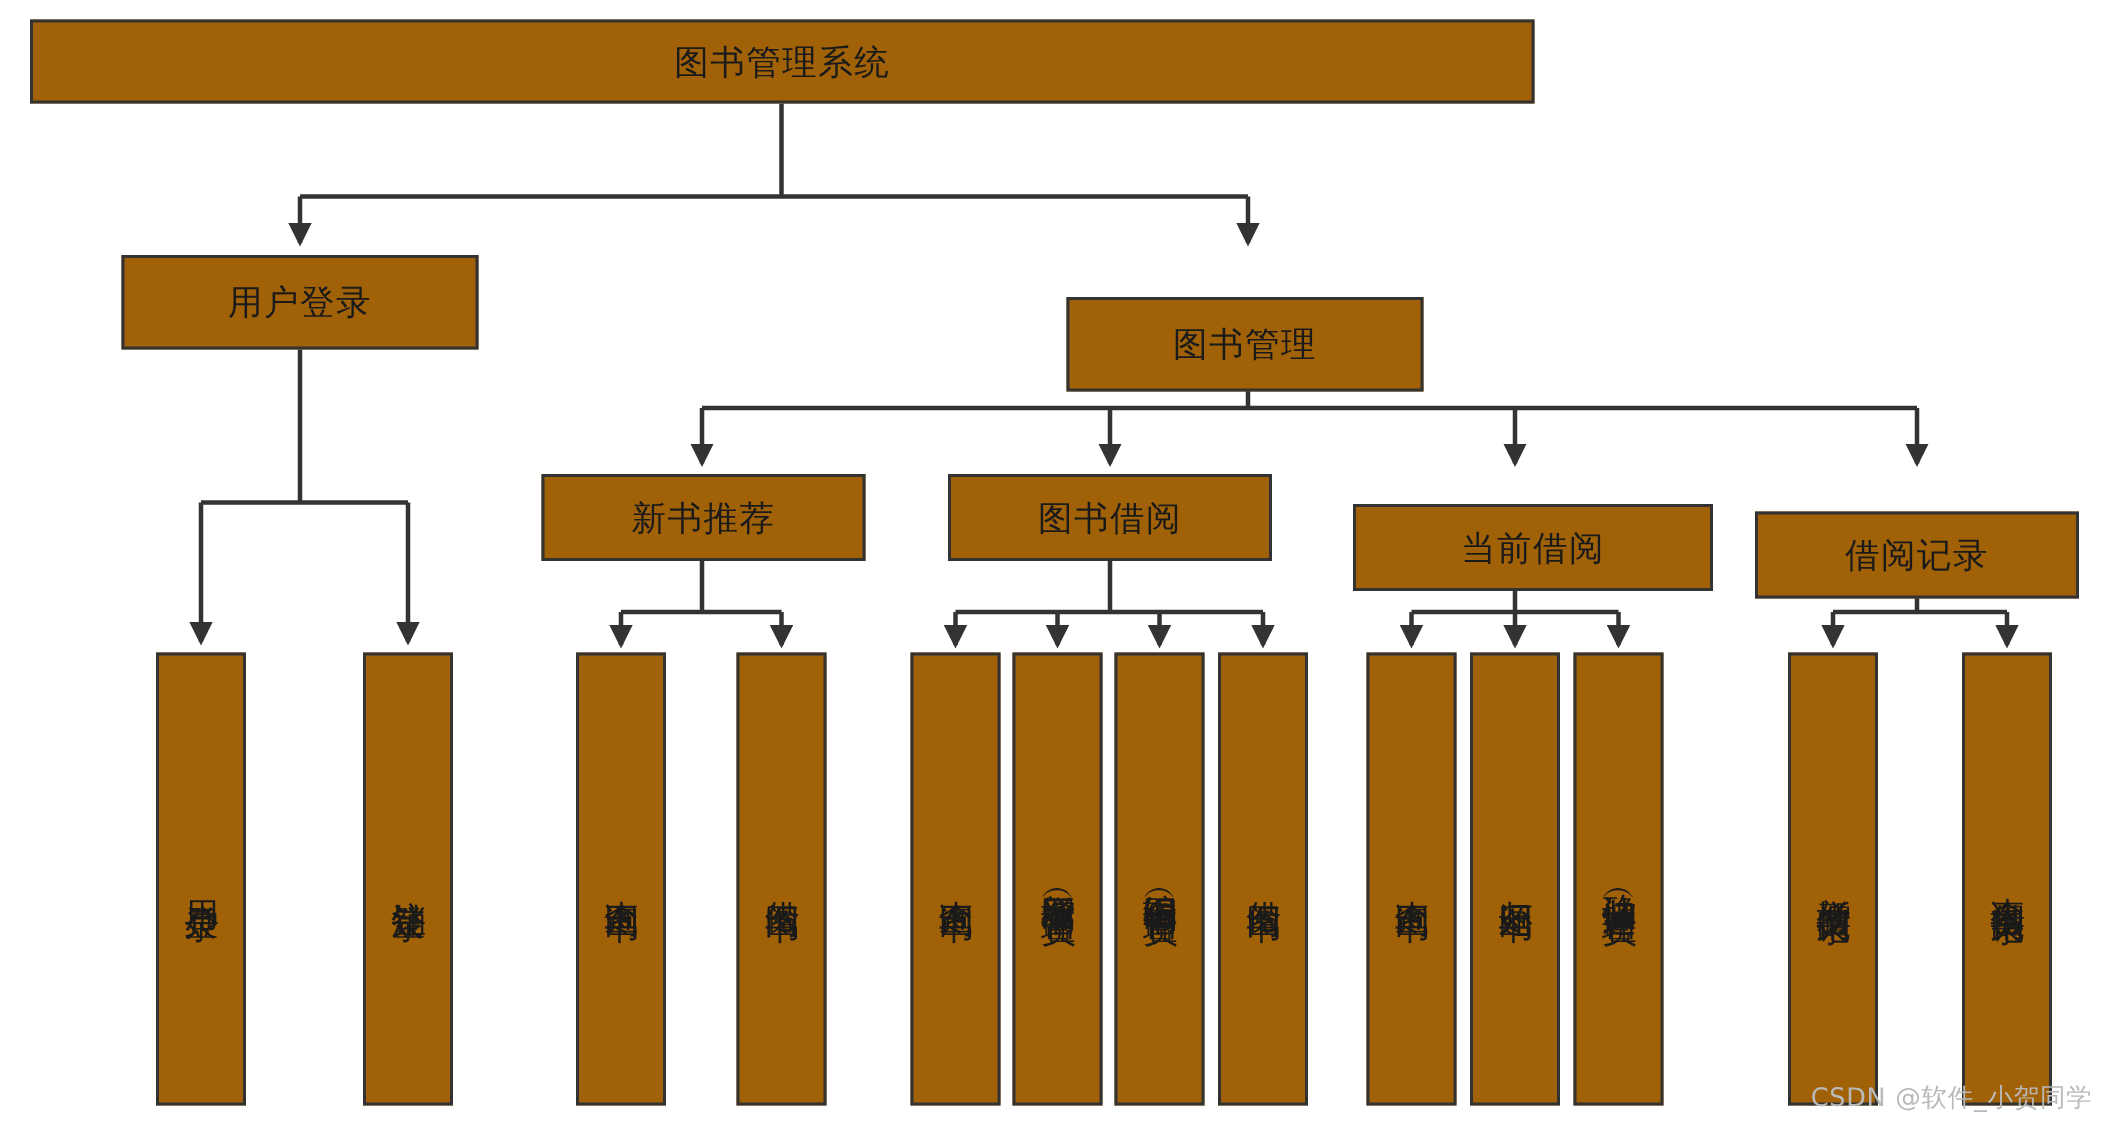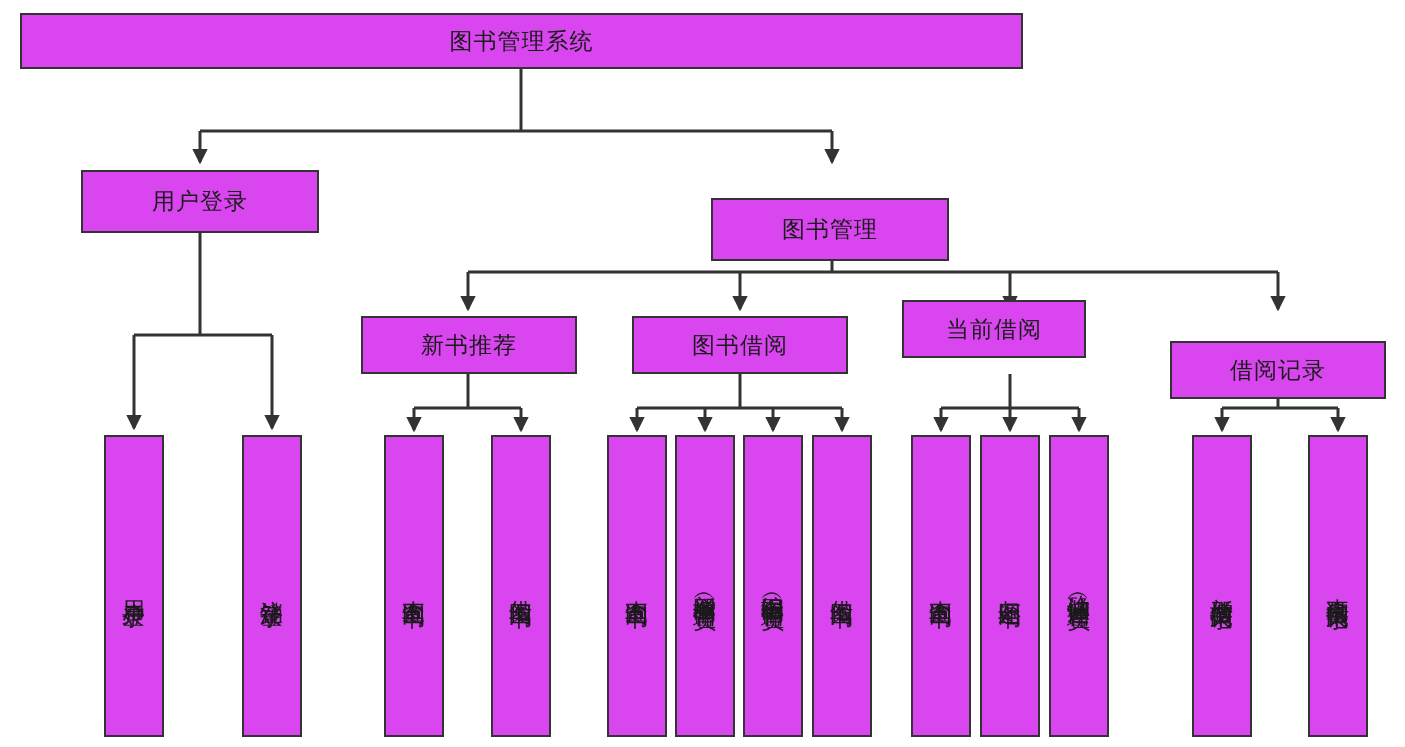--- a/index.html
+++ b/index.html
@@ -22,21 +22,21 @@
   svg#wires {
     position: absolute;
     left: 0;
     top: 0;
     width: 1405px;
     height: 747px;
   }
   .node {
     position: absolute;
     box-sizing: border-box;
-    background: #d946ef;
+    background: #a16207;
     border: 2.5px solid #333333;
     display: flex;
     align-items: center;
     justify-content: center;
     text-align: center;
     color: #1a1a1a;
   }
   .node.horizontal {
     font-size: 23px;
     letter-spacing: 1px;
@@ -132,21 +132,21 @@
   </div>
 
   <div class="node horizontal" style="left:361px; top:316px; width:216px; height:58px;">
     <span class="label">新书推荐</span>
   </div>
 
   <div class="node horizontal" style="left:632px; top:316px; width:216px; height:58px;">
     <span class="label">图书借阅</span>
   </div>
 
-  <div class="node horizontal" style="left:902px; top:300px; width:184px; height:58px;">
+  <div class="node horizontal" style="left:902px; top:336px; width:240px; height:58px;">
     <span class="label">当前借阅</span>
   </div>
 
   <div class="node horizontal" style="left:1170px; top:316px; width:216px; height:58px;margin-top:25px;">
     <span class="label">借阅记录</span>
   </div>
 
   <div class="node vertical" style="left:104px; top:435px; width:60px; height:302px;">
     <span class="label">用户登录</span>
   </div>
@@ -192,14 +192,15 @@
   </div>
 
   <div class="node vertical" style="left:1192px; top:435px; width:60px; height:302px;">
     <span class="label">新增借阅记录</span>
   </div>
 
   <div class="node vertical" style="left:1308px; top:435px; width:60px; height:302px;">
     <span class="label">查询借阅记录</span>
   </div>
 
+  <div class="watermark">CSDN @软件_小贺同学</div>
 
 </div>
 
 </body></html>

